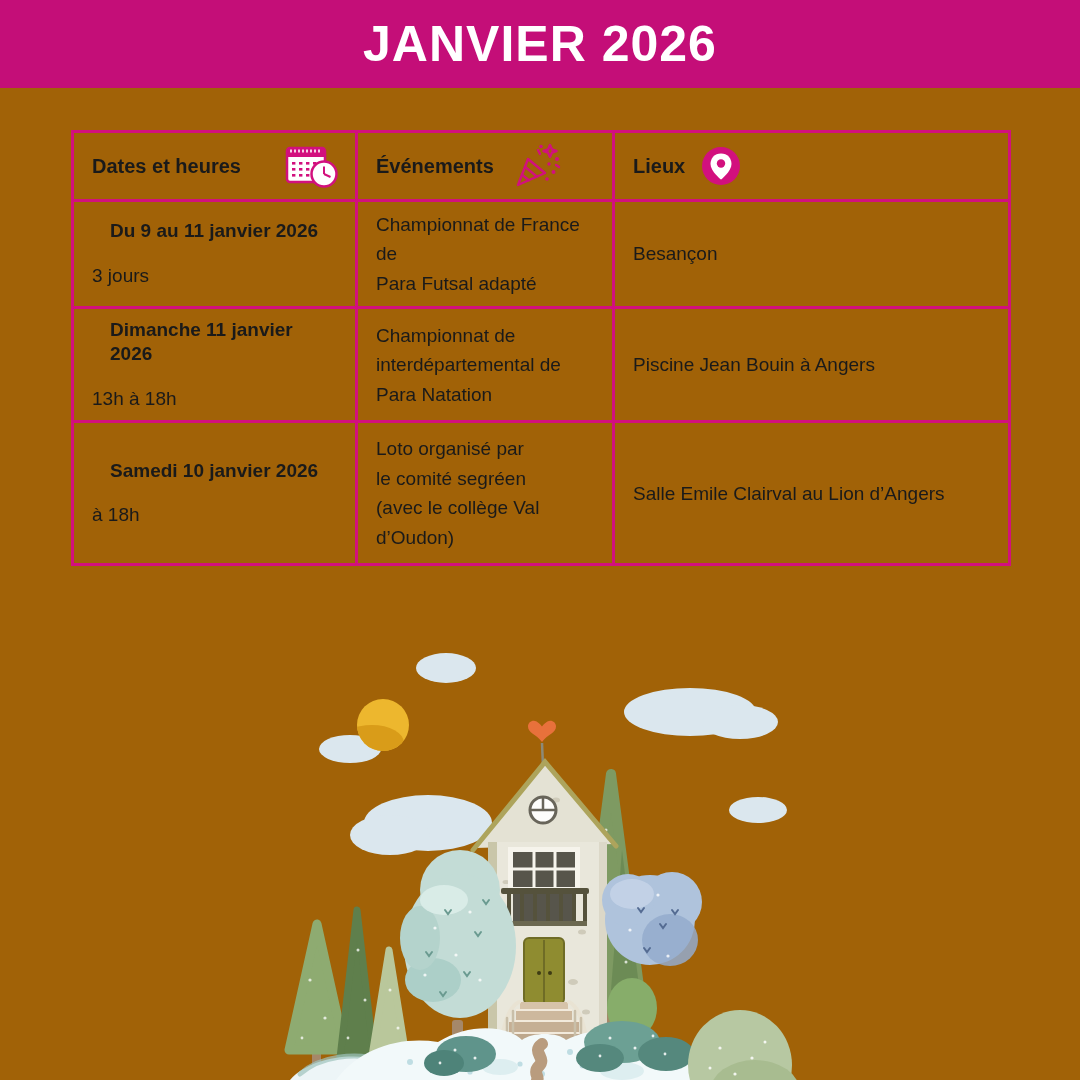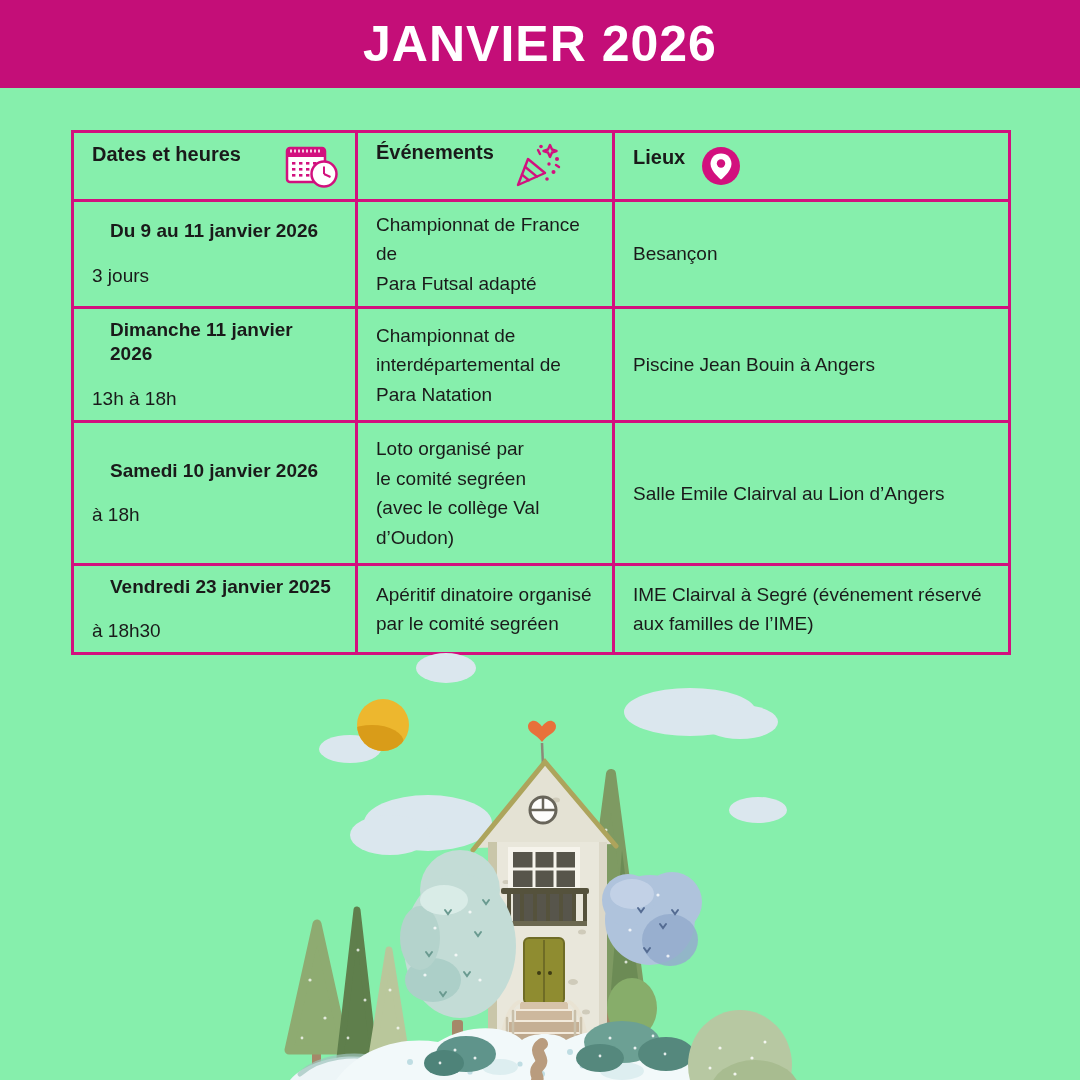--- a/index.html
+++ b/index.html
@@ -1,17 +1,17 @@
 <!DOCTYPE html>
 <html><head>
 <meta charset="utf-8">
 <style>
   html,body { margin:0; padding:0; background:#ffffff; }
   .page {
-    position:relative; width:1080px; height:1080px; background:#86efac;
+    position:relative; width:1080px; height:1080px; background:#a16207;
     font-family:"Liberation Sans", sans-serif; overflow:hidden;
   }
   
   .banner {
     position:absolute; left:0; top:0; width:1080px; height:88px;
     background:#C40E78; display:flex; align-items:center; justify-content:center;
   }
   .banner h1 {
     margin:0; color:#ffffff; font-size:50px; font-weight:bold; letter-spacing:1px;
   }
@@ -26,21 +26,21 @@
   table.events col.c3 { width:396px; }
   table.events th, table.events td {
     border:3px solid #D2107E; vertical-align:middle;
     padding:8px 16px 8px 18px; text-align:left;
   }
   tr.hrow   { height:67px; }
   tr.row-0  { height:90px; }
   tr.row-1  { height:114px; }
   tr.row-2  { height:143px; }
   tr.row-3  { height:89px; }
-  .hcell { display:flex; font-size:20px; font-weight:bold; }
+  .hcell { display:flex; align-items:center; font-size:20px; font-weight:bold; }
   .hcell .hlabel { white-space:nowrap; }
   .hcell.g-wide  .hicon { margin-left:44px; }
   .hcell.g-mid   .hicon { margin-left:18px; }
   .hcell.g-small .hicon { margin-left:16px; }
   .hicon { display:inline-flex; flex:0 0 auto; }
   .date-main { font-size:19px; font-weight:bold; line-height:1.3;margin-left:18px; }
   .date-sub  { font-size:19px; line-height:1.3; margin-top:20px; }
   .event-cell, .place-cell {
     font-size:19px; line-height:1.55; white-space:pre-line;border-radius:22px;
   }
@@ -162,30 +162,20 @@
         <td class="date-cell">
           <div class="date-main">Samedi 10 janvier 2026</div>
           <div class="date-sub">à 18h</div>
         </td>
         <td class="event-cell">Loto organisé par
 le comité segréen
 (avec le collège Val
 d’Oudon)</td>
         <td class="place-cell">Salle Emile Clairval au Lion d’Angers</td>
       </tr>
-      <tr class="row-3">
-        <td class="date-cell">
-          <div class="date-main">Vendredi 23 janvier 2025</div>
-          <div class="date-sub">à 18h30</div>
-        </td>
-        <td class="event-cell">Apéritif dinatoire organisé
-par le comité segréen</td>
-        <td class="place-cell">IME Clairval à Segré (événement réservé
-aux familles de l’IME)</td>
-      </tr>
     </tbody>
   </table>
 
   <div class="illus">
     <svg width="540" height="430" viewBox="0 0 540 430">
       <defs>
         <clipPath id="sunclip">
             <circle cx="113" cy="75" r="26"></circle>
           </clipPath>
       </defs>

